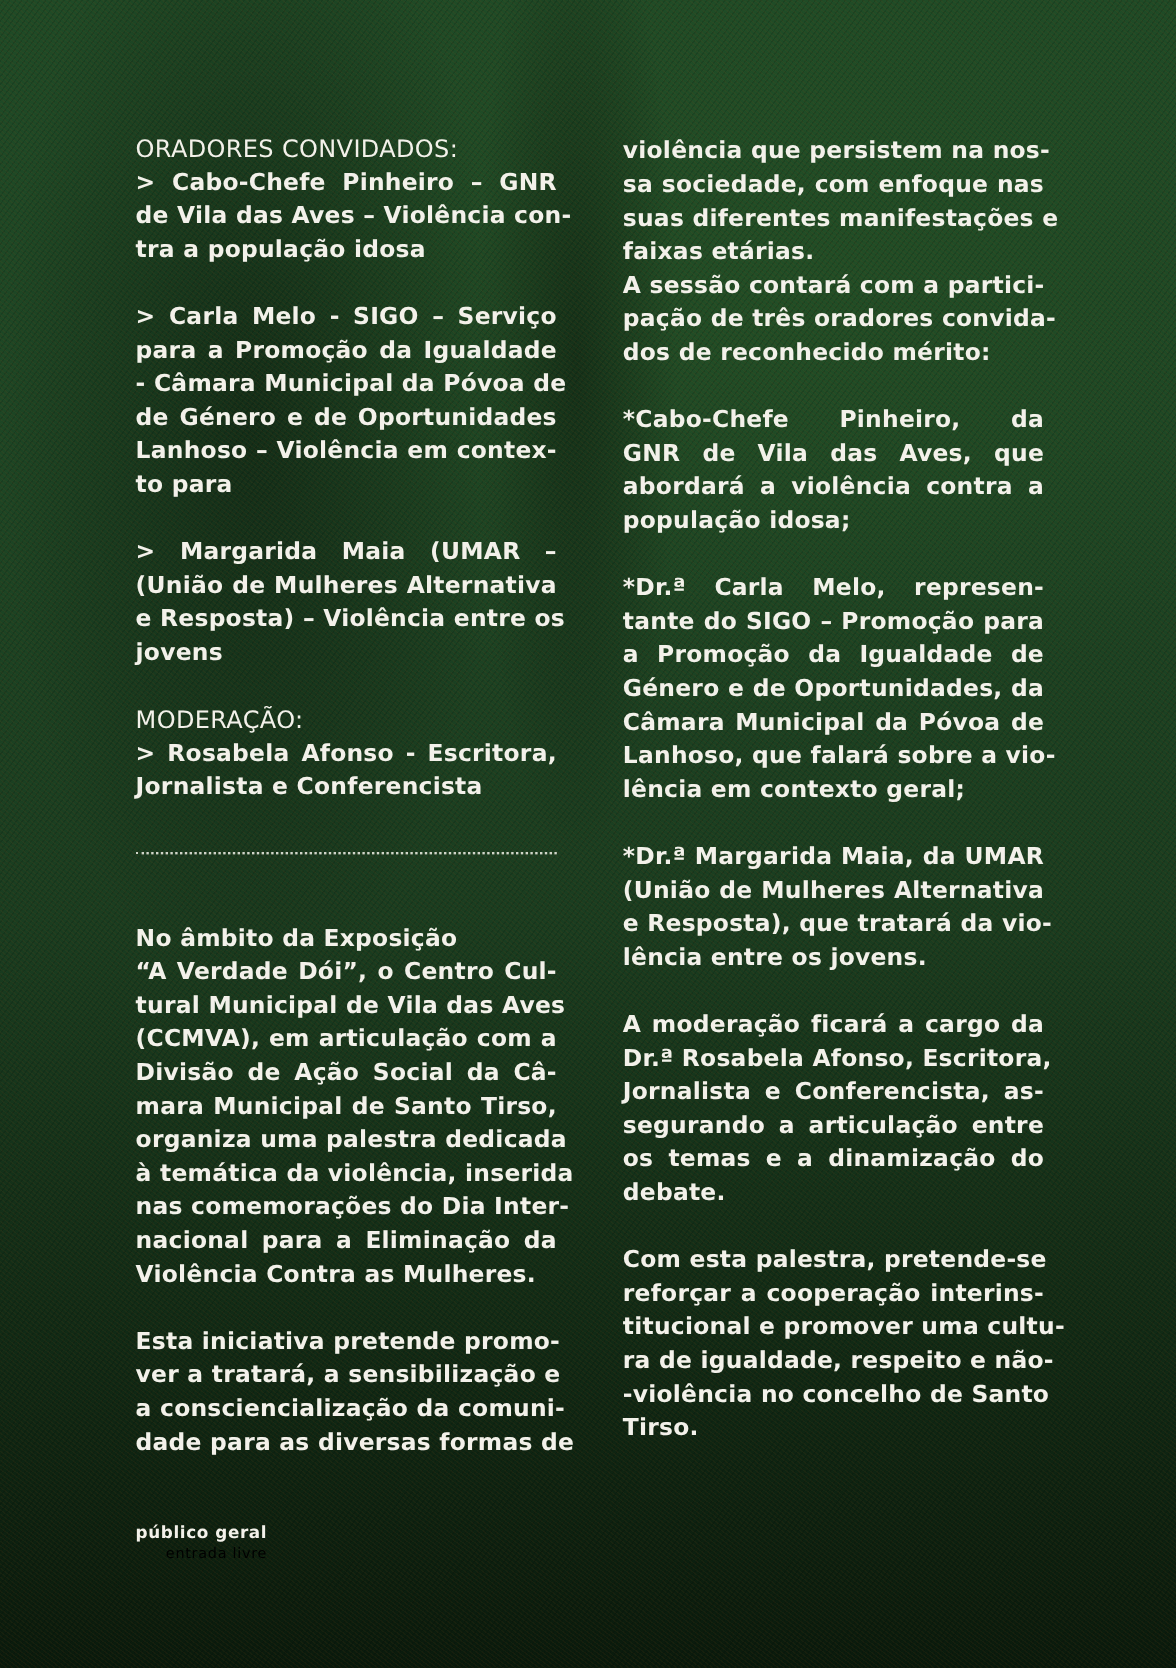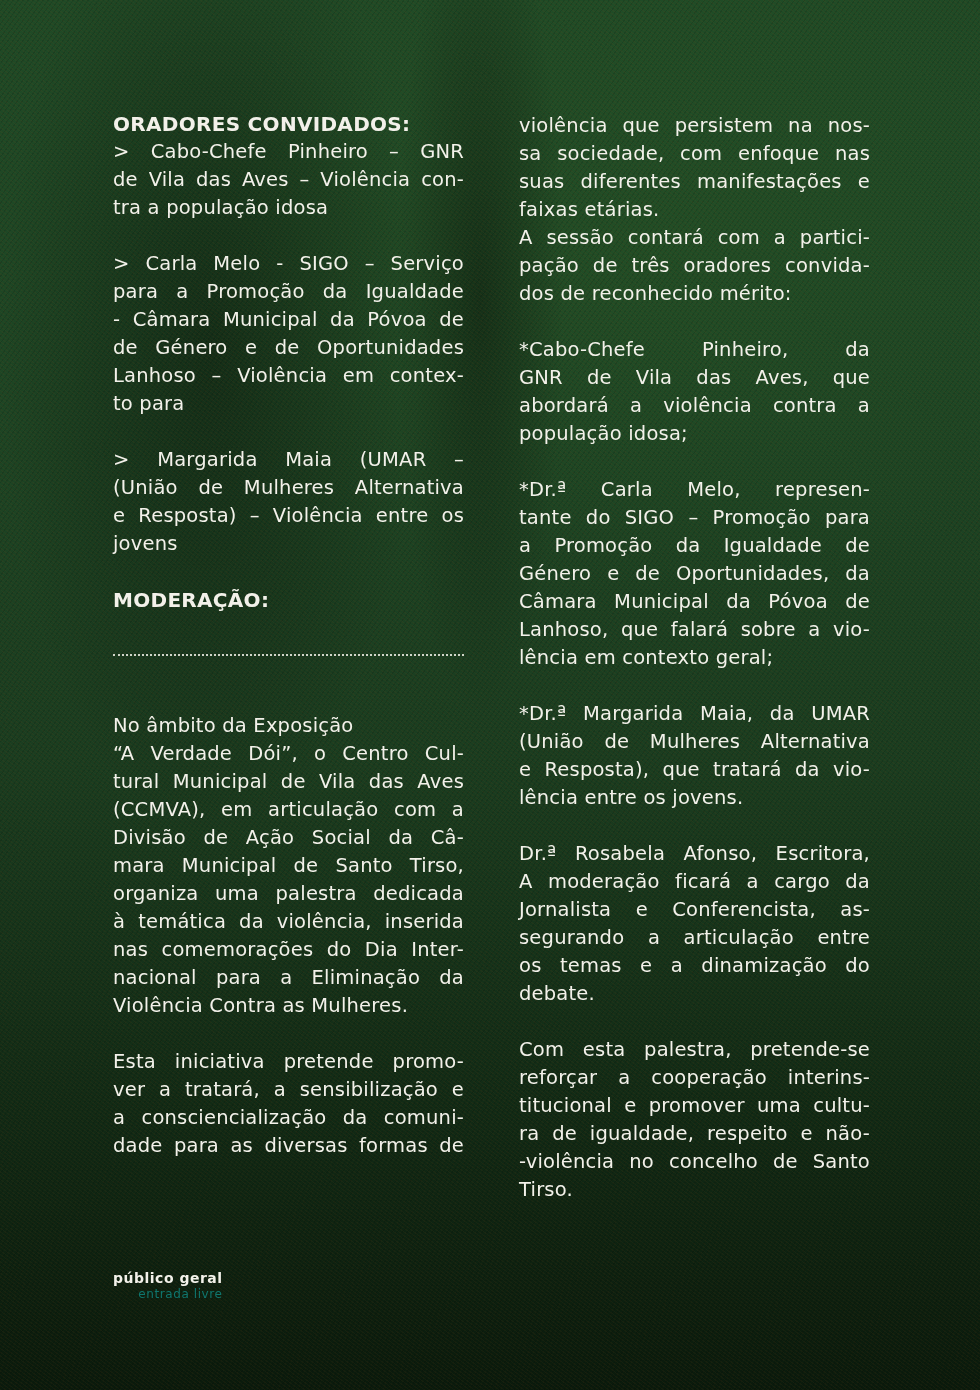--- a/index.html
+++ b/index.html
@@ -20,32 +20,32 @@
       repeating-linear-gradient(-53deg, rgba(0,0,0,0.12) 0 1px, rgba(0,0,0,0) 1px 4px);
     pointer-events: none;
   }
   .col {
     position: absolute; top: 110px; width: 351px;
     font-size: 19.5px; line-height: 28px; letter-spacing: 0.2px;
     text-align: justify; hyphens: manual;
   }
   .col.left { left: 113px; }
   .col.right { left: 519px; top: 112px; }
-  .heading { font-weight: bold; font-size: 20px; letter-spacing: 0.3px; text-align: left; }
-  .para { margin: 0 0 28px 0; }
+  .heading { font-weight: normal; font-size: 20px; letter-spacing: 0.3px; text-align: left; }
+  .para { margin: 0 0 28px 0; font-weight: bold; }
   .para.tight { margin: 0; }
   .line { display: block; text-align: justify; text-align-last: justify; white-space: nowrap; }
   .line.last { text-align-last: left; }
   .divider {
     border-top: 2px dotted rgba(240,240,230,0.85);
     margin: 20px 0 56px 0; width: 351px; height: 0;
   }
   .footer { position: absolute; left: 113px; top: 1270px; text-align: right; }
   .footer .title { font-weight: bold; font-size: 14px; letter-spacing: 0.5px; }
-  .footer .sub { font-size: 12px; letter-spacing: 0.6px; color: #0f766e; margin-top: 1px; }
+  .footer .sub { font-size: 12px; letter-spacing: 0.6px; color: #000000; margin-top: 1px; }
 </style>
 </head>
 <body>
 
 <div class="noise"></div>
 
 <div class="col left">
   <div class="heading">ORADORES CONVIDADOS:</div>
 
   <div class="para">
@@ -64,20 +64,24 @@
   </div>
 
   <div class="para">
     <span class="line">&gt; Margarida Maia (UMAR –</span>
     <span class="line">(União de Mulheres Alternativa</span>
     <span class="line">e Resposta) – Violência entre os</span>
     <span class="line last">jovens</span>
   </div>
 
   <div class="heading">MODERAÇÃO:</div>
+  <div class="para tight">
+    <span class="line">&gt; Rosabela Afonso - Escritora,</span>
+    <span class="line last">Jornalista e Conferencista</span>
+  </div>
 
   <div class="divider" style="margin-top:40px;"></div>
 
   <div class="para">
     <span class="line last">No âmbito da Exposição</span>
     <span class="line">“A Verdade Dói”, o Centro Cul-</span>
     <span class="line">tural Municipal de Vila das Aves</span>
     <span class="line">(CCMVA), em articulação com a</span>
     <span class="line">Divisão de Ação Social da Câ-</span>
     <span class="line">mara Municipal de Santo Tirso,</span>
@@ -125,22 +129,22 @@
   </div>
 
   <div class="para">
     <span class="line">*Dr.ª Margarida Maia, da UMAR</span>
     <span class="line">(União de Mulheres Alternativa</span>
     <span class="line">e Resposta), que tratará da vio-</span>
     <span class="line last">lência entre os jovens.</span>
   </div>
 
   <div class="para">
+    <span class="line">A moderação ficará a cargo da</span>
     <span class="line">Dr.ª Rosabela Afonso, Escritora,</span>
-    <span class="line">A moderação ficará a cargo da</span>
     <span class="line">Jornalista e Conferencista, as-</span>
     <span class="line">segurando a articulação entre</span>
     <span class="line">os temas e a dinamização do</span>
     <span class="line last">debate.</span>
   </div>
 
   <div class="para tight">
     <span class="line">Com esta palestra, pretende-se</span>
     <span class="line">reforçar a cooperação interins-</span>
     <span class="line">titucional e promover uma cultu-</span>

